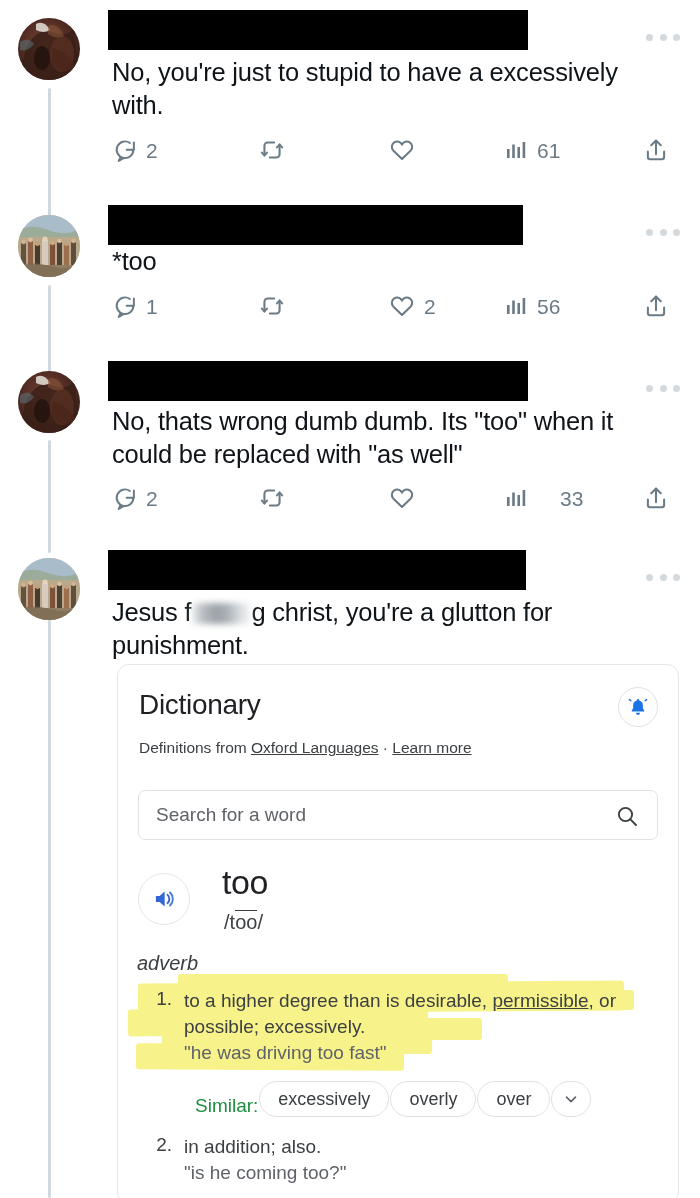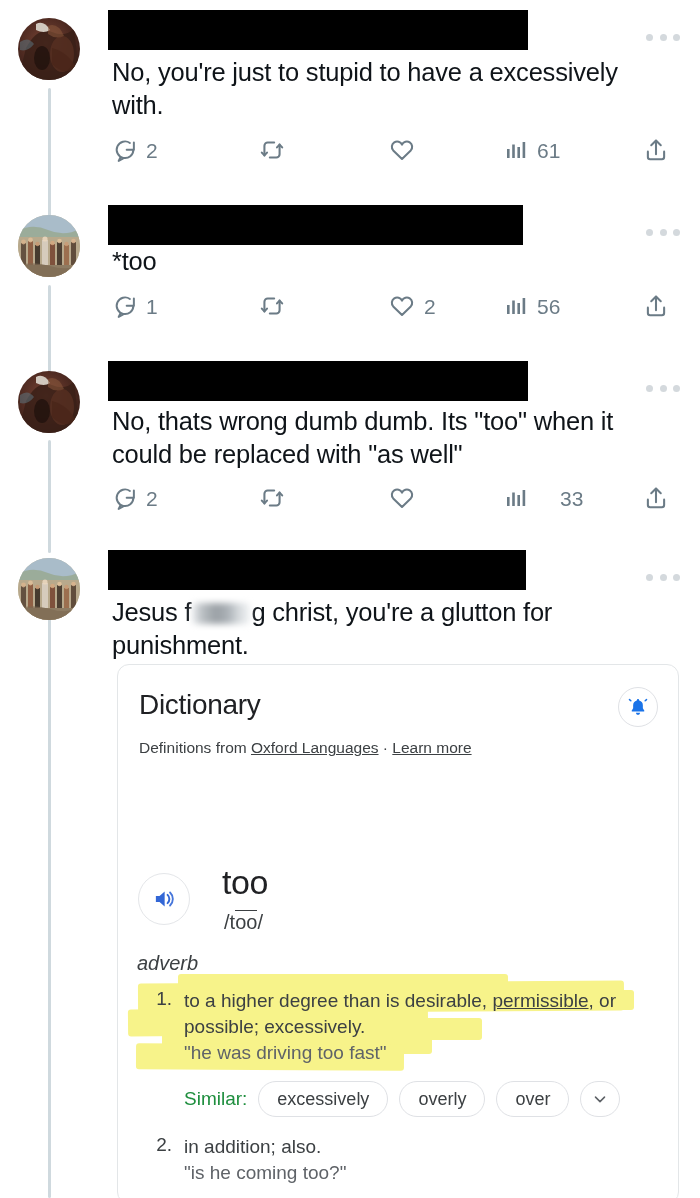--- a/index.html
+++ b/index.html
@@ -176,22 +176,22 @@
   .def-text a { color: #3c4043; text-decoration: underline; }
   .def-ex {
     font-size: 19px; line-height: 26px; color: #5f6368;
   }
 
   
   .hl { position: absolute; background: #f7f38a; border-radius: 3px; z-index: 0; }
   .defs .lyr { position: relative; z-index: 2; }
 
   .similar-row {
-    position: absolute; left: 66px; top: 416px;
-    display: flex; align-items: center; gap: 11px;
+    position: absolute; left: 77px; top: 416px;
+    display: flex; align-items: flex-end; gap: 1px;
   }
   .similar-lbl { font-size: 19px; color: #1e8e3e; }
   .chip {
     border: 1px solid #dfe1e5;
     border-radius: 18px;
     height: 36px;
     padding: 0 18px;
     display: flex; align-items: center;
     font-size: 18px; color: #3c4043;
     background: #fff;
@@ -475,20 +475,29 @@
   <div class="bell-btn">
     <svg width="22" height="22" viewBox="0 0 24 24">
       <path d="M12 3.2a1.3 1.3 0 0 1 1.3 1.3v.5a5.3 5.3 0 0 1 4 5.1v3.3l1.5 2.4a.7.7 0 0 1-.6 1.1H5.8a.7.7 0 0 1-.6-1.1l1.5-2.4v-3.3a5.3 5.3 0 0 1 4-5.1v-.5A1.3 1.3 0 0 1 12 3.2Z" fill="#1a73e8"></path>
       <path d="M9.7 18.3h4.6a2.3 2.3 0 0 1-4.6 0Z" fill="#1a73e8"></path>
       <path d="M4.2 5.2 2.7 3.9M19.8 5.2l1.5-1.3" stroke="#1a73e8" stroke-width="1.6" stroke-linecap="round" fill="none"></path>
     </svg>
   </div>
 
   <div class="dict-sub"><span>Definitions from </span><a href="#">Oxford Languages</a><span class="sep"> · </span><a href="#">Learn more</a></div>
 
+  <div class="dict-search">
+    <span class="ph">Search for a word</span>
+    <span class="sicon">
+      <svg width="24" height="24" viewBox="0 0 24 24" fill="none" stroke="#3c4043" stroke-width="1.9" stroke-linecap="round">
+        <circle cx="10.5" cy="10.5" r="6.6"></circle>
+          <path d="M15.4 15.4 21 21"></path>
+      </svg>
+    </span>
+  </div>
 
   <div class="word-row">
     <div class="speaker-btn">
       <svg width="26" height="26" viewBox="0 0 24 24">
         <path d="M4.5 9.3h3.4L12.6 5v14L7.9 14.7H4.5Z" fill="#3367d6"></path>
         <path d="M15.3 8.2a5.2 5.2 0 0 1 0 7.6" stroke="#3367d6" stroke-width="1.8" fill="none" stroke-linecap="round"></path>
         <path d="M17.6 6a8.3 8.3 0 0 1 0 12" stroke="#3367d6" stroke-width="1.7" fill="none" stroke-linecap="round" opacity="0.9"></path>
       </svg>
     </div>
     <div class="headword">too</div>

